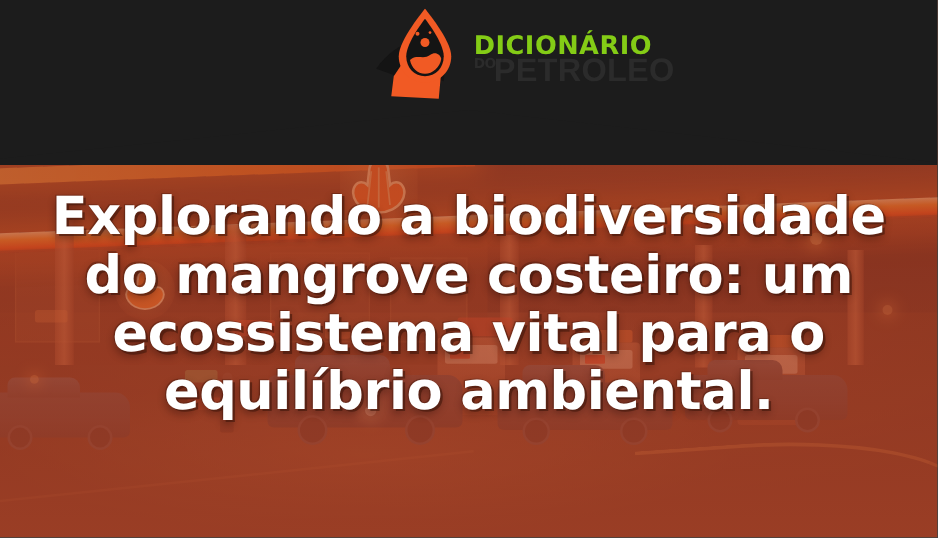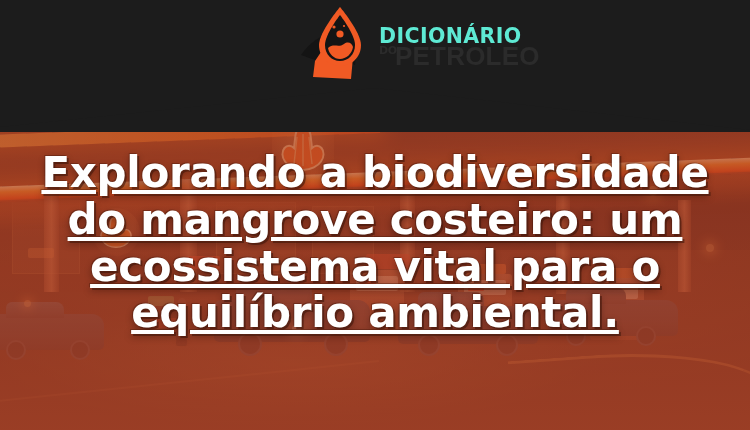--- a/index.html
+++ b/index.html
@@ -48,21 +48,21 @@
     position:relative;
     margin-left:-6px;
     line-height:0.84;
     padding-top:6px;
   }
   .logo-line1 {
     font-family:"DejaVu Sans", sans-serif;
     font-weight:bold;
     font-size:20.5px;
     letter-spacing:0.4px;
-    color:#5eead4;
+    color:#84cc16;
     white-space:nowrap;
   }
   .logo-line2 {
     font-family:Liberation Sans, sans-serif;
     font-weight:bold;
     font-size:26px;
     letter-spacing:0.2px;
     color:#2b2b2b;
     white-space:nowrap;
     margin-top:1px;
@@ -341,21 +341,20 @@
     font-weight:bold;
     font-size:42px;
     line-height:1.115;
     letter-spacing:-0.3px;
     color:#ffffff;
     text-shadow:
        2px 2px 0 rgba(60,20,10,0.55),
       -1px -1px 0 rgba(60,20,10,0.35),
        0 3px 7px rgba(40,12,6,0.45);
     padding:0 6px;
-    text-decoration:underline;
   }
 </style>
 </head>
 <body>
 
 <div class="canvas">
 
   <div class="photo">
     <div class="sky"></div>
     <div class="ground"></div>

